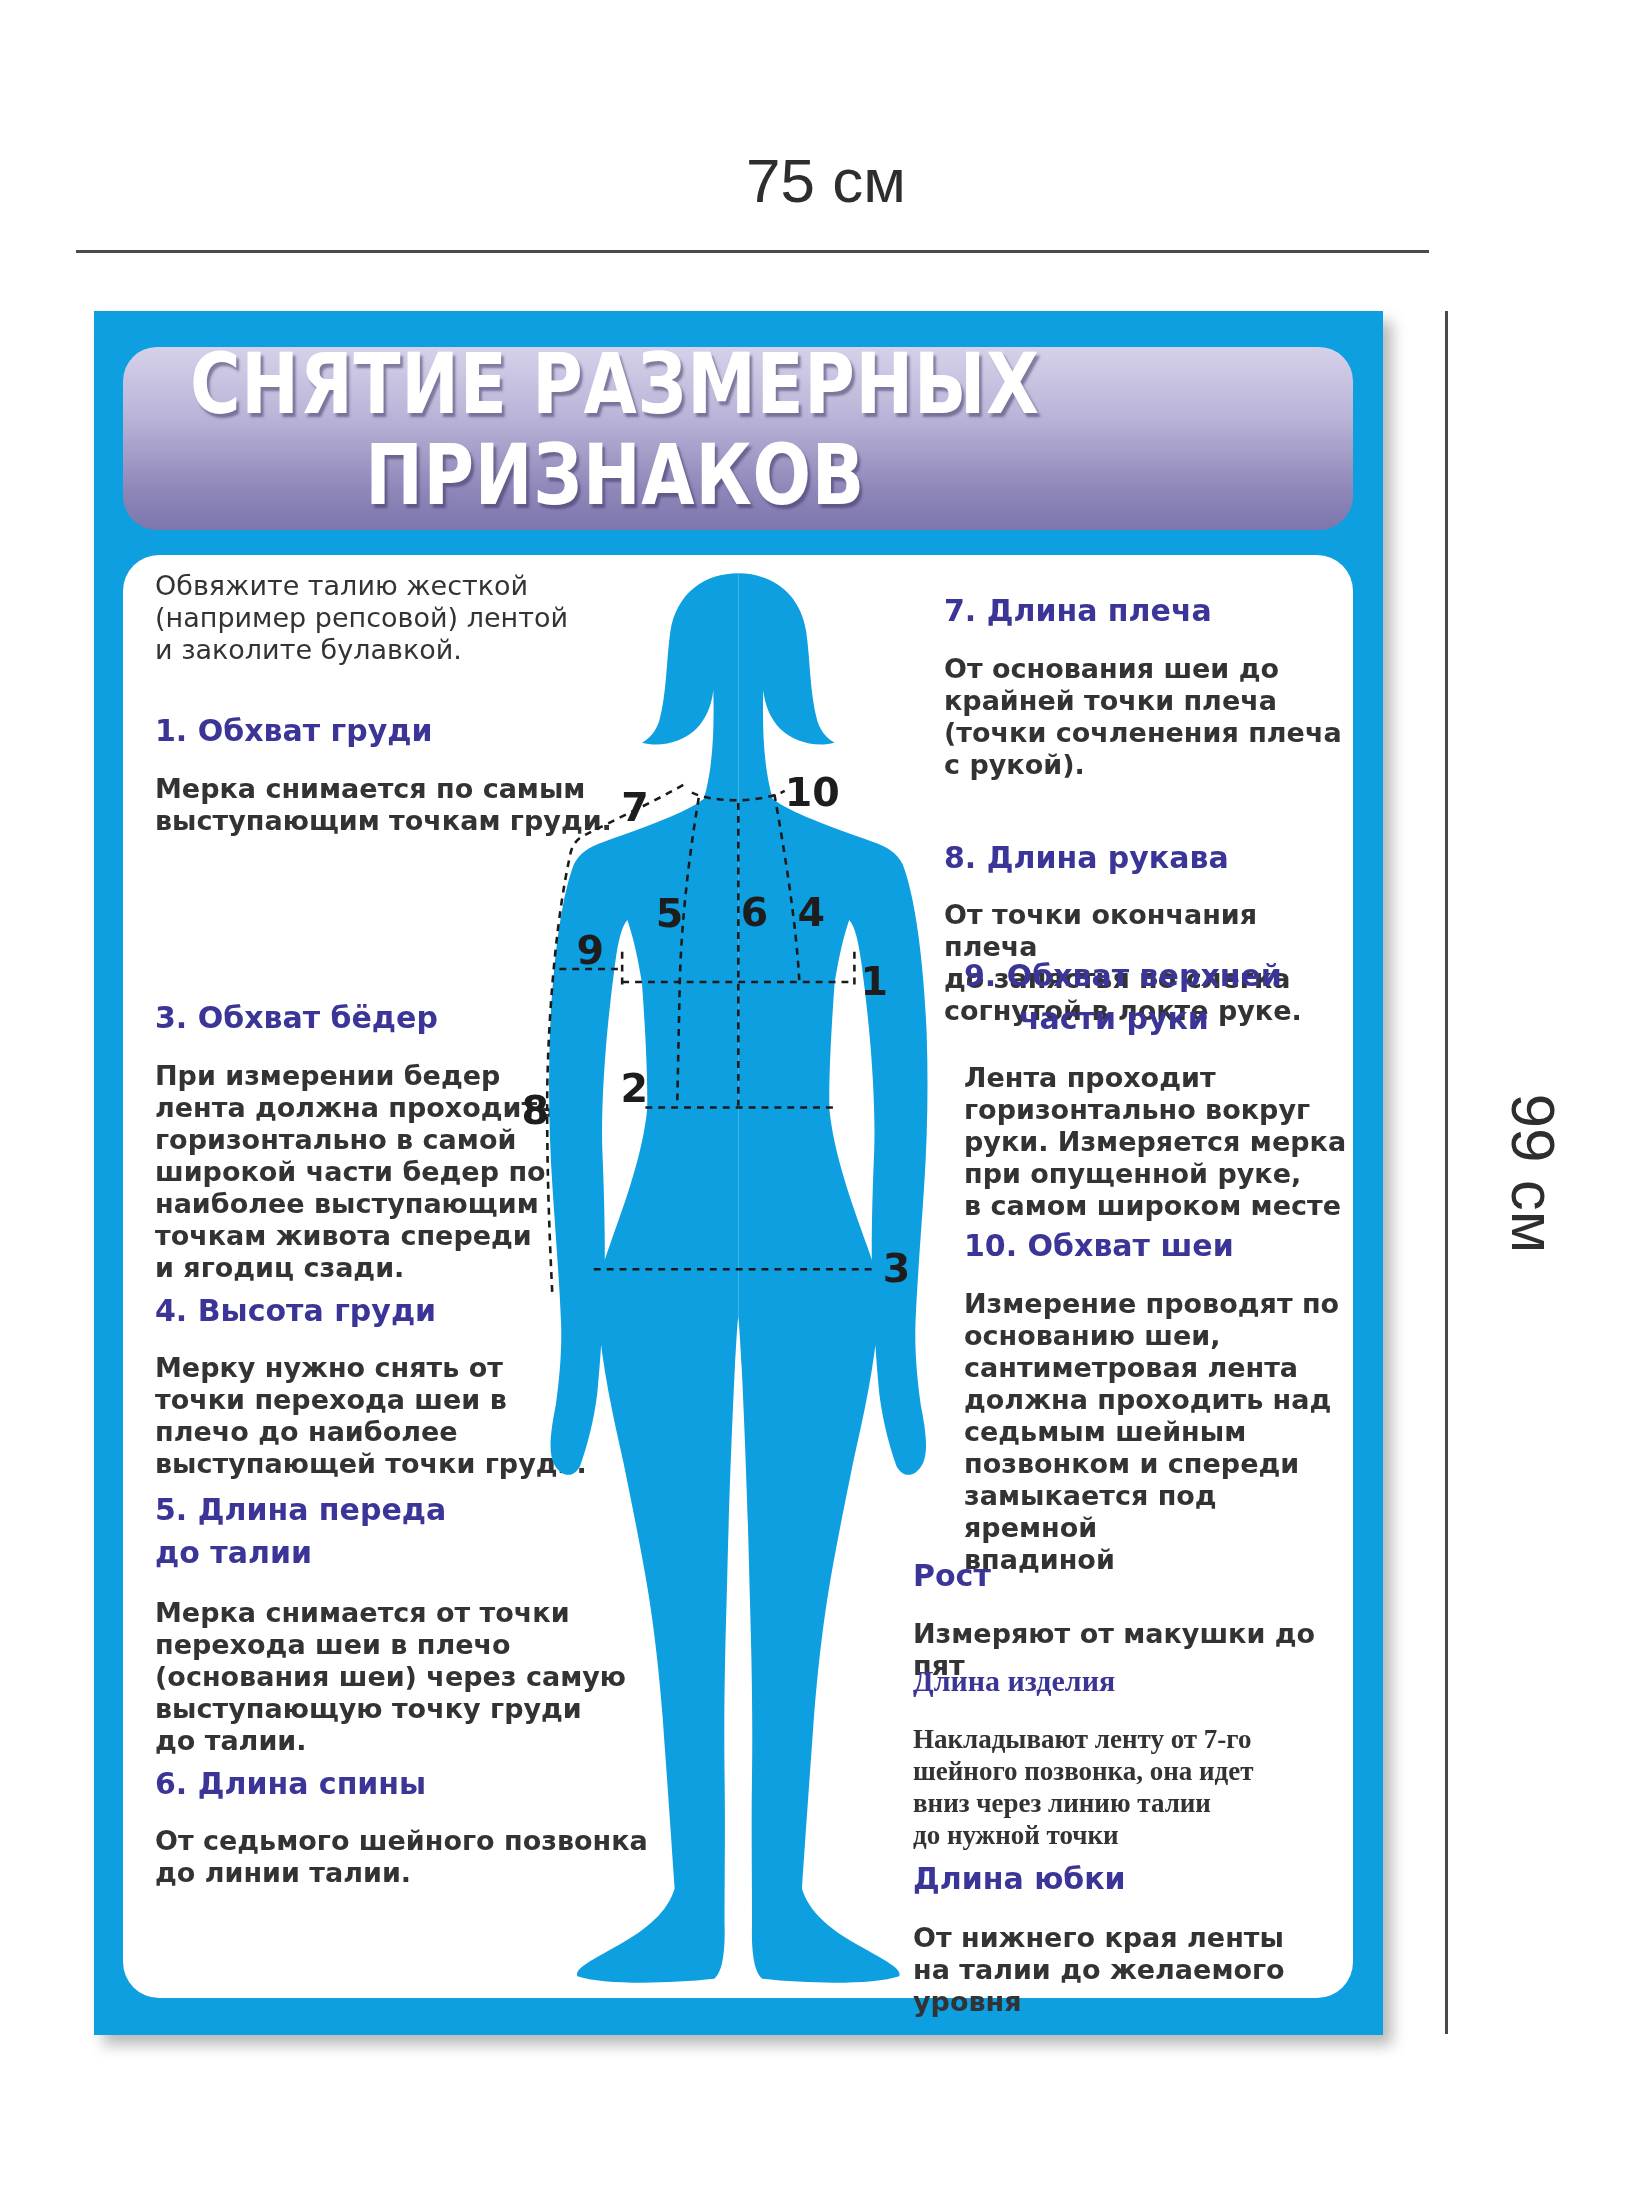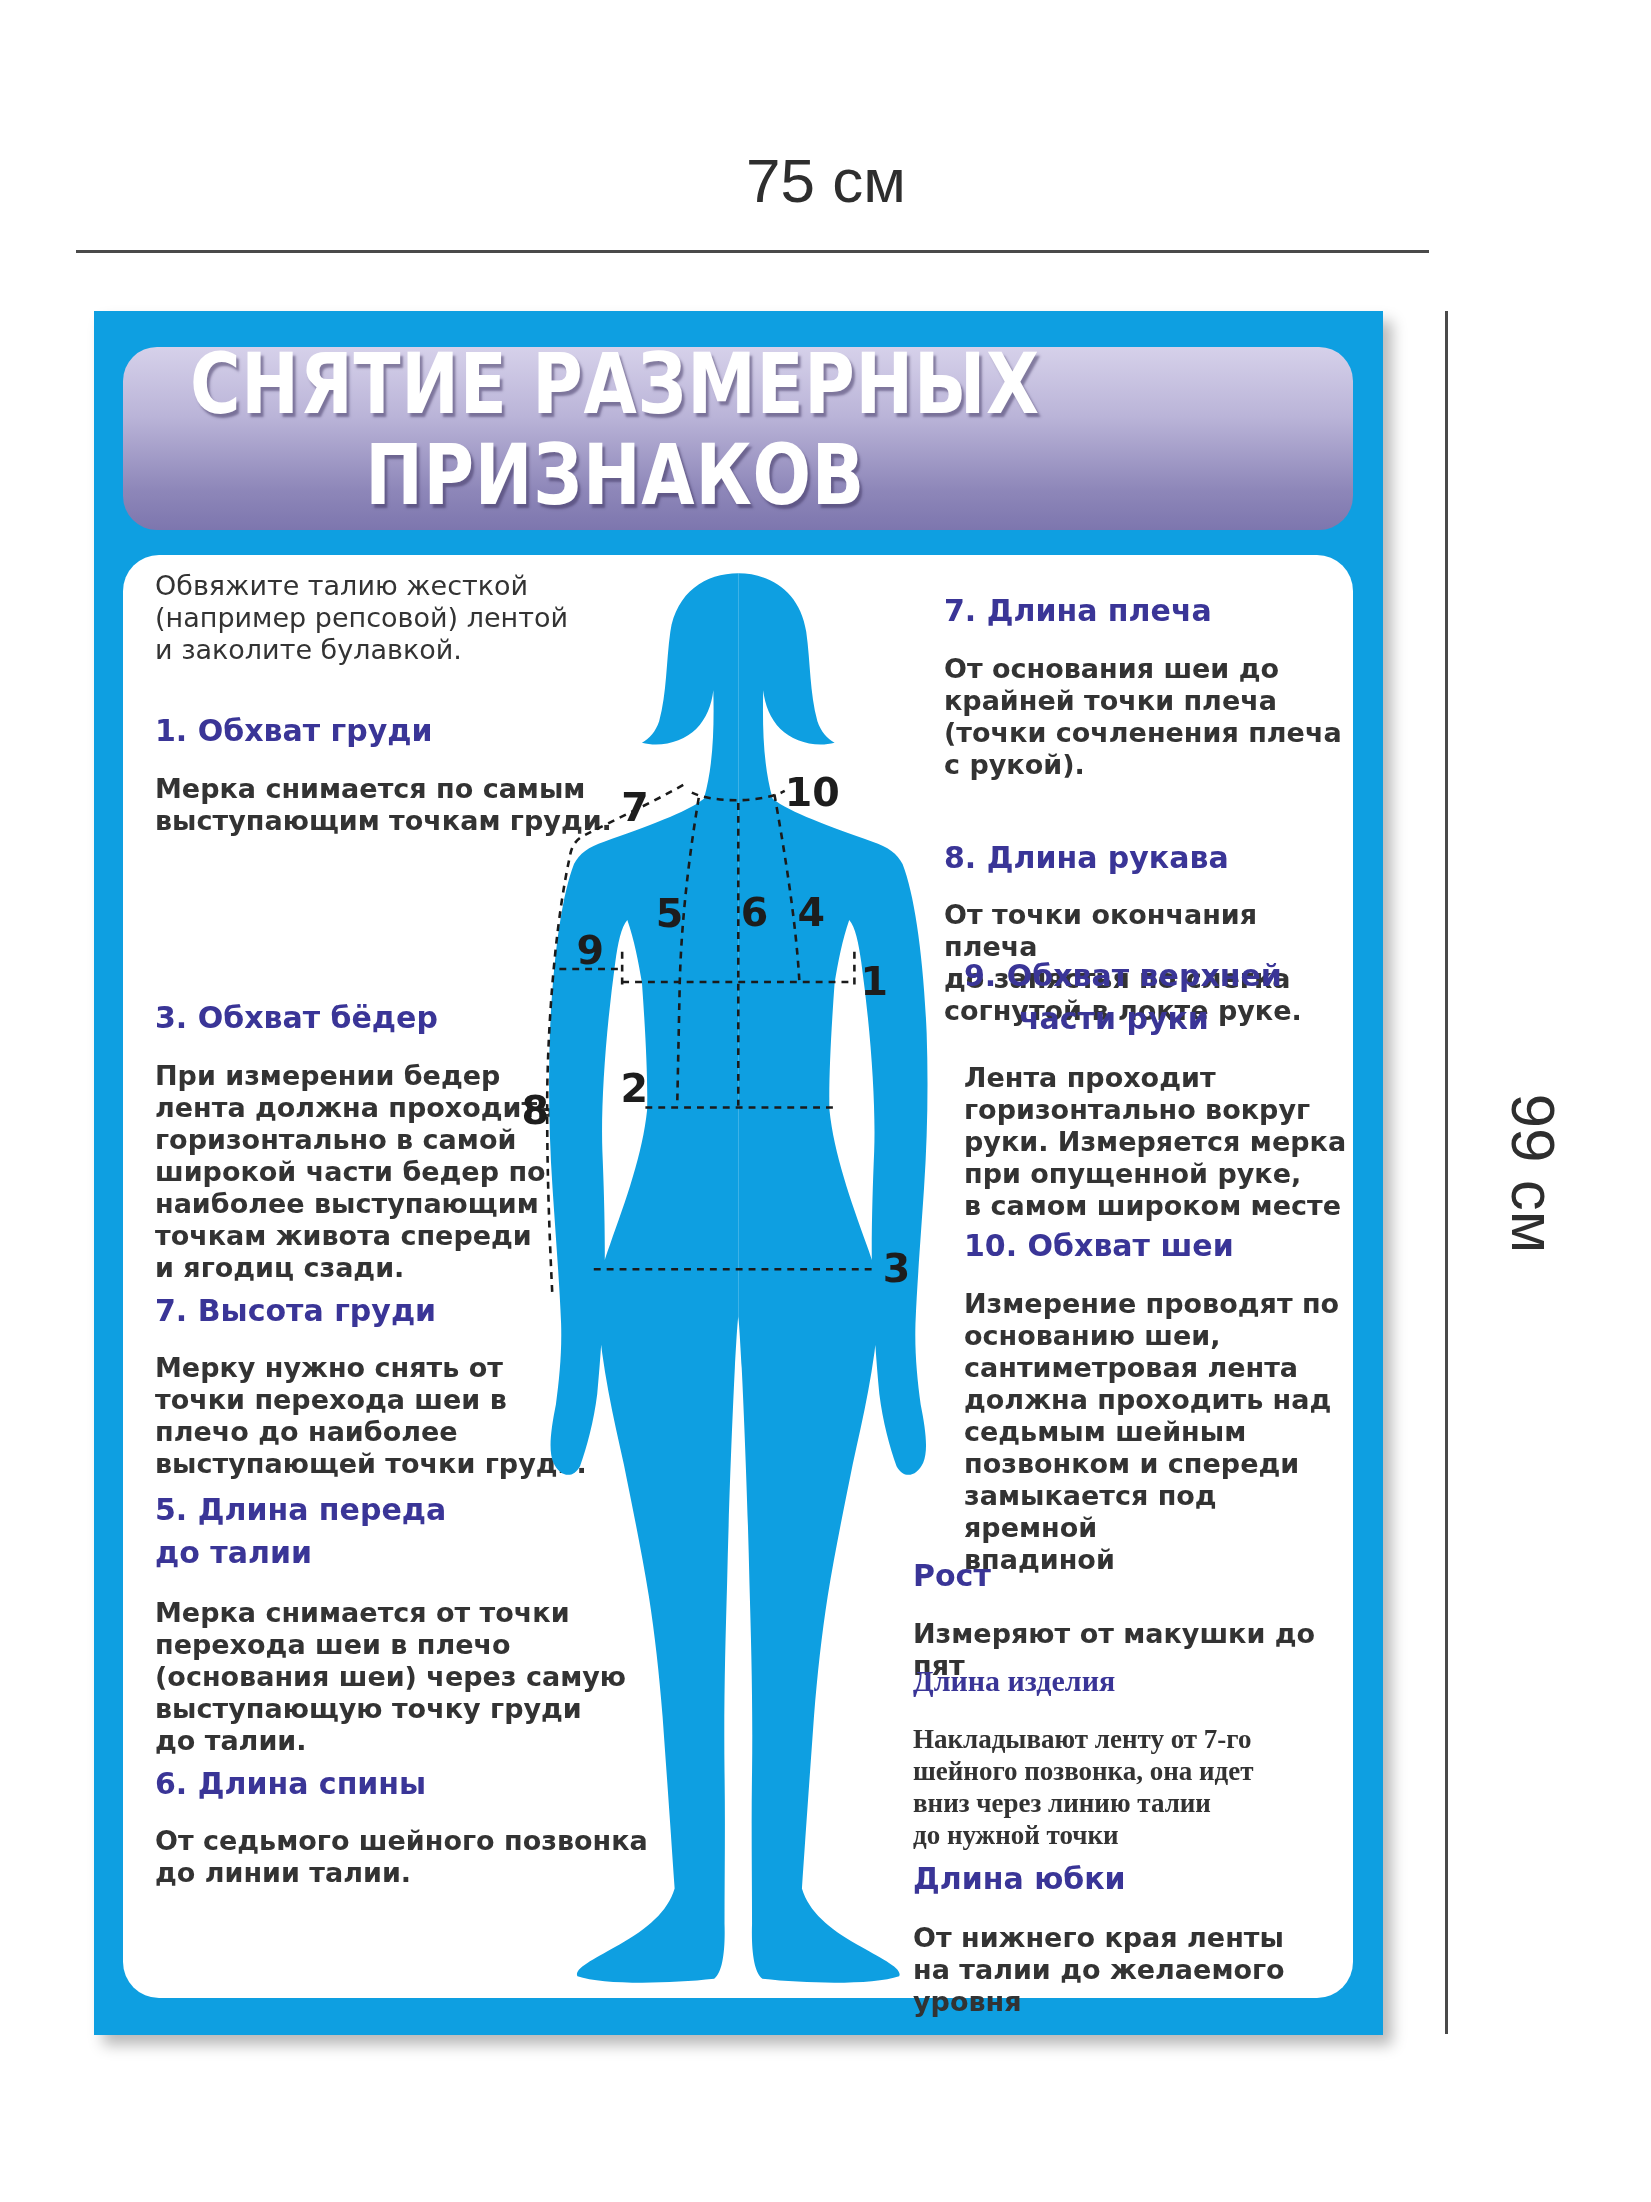--- a/index.html
+++ b/index.html
@@ -72,21 +72,21 @@
     <div class="h">3. Обхват бёдер</div>
     <div class="b" style="margin-top:5.2px;">При измерении бедер
 лента должна проходить
 горизонтально в самой
 широкой части бедер по
 наиболее выступающим
 точкам живота спереди
 и ягодиц сзади.</div>
   </div>
   <div class="sec" style="left:155px;top:1273px;width:503px;">
-    <div class="h">7. Высота груди</div>
+    <div class="h">4. Высота груди</div>
     <div class="b" style="margin-top:4.3px;">Мерку нужно снять от
 точки перехода шеи в
 плечо до наиболее
 выступающей точки груди.</div>
   </div>
   <div class="sec" style="left:155px;top:1472px;width:503px;">
     <div class="h">5. Длина переда
 до талии</div>
     <div class="b" style="margin-top:6.9px;">Мерка снимается от точки
 перехода шеи в плечо

